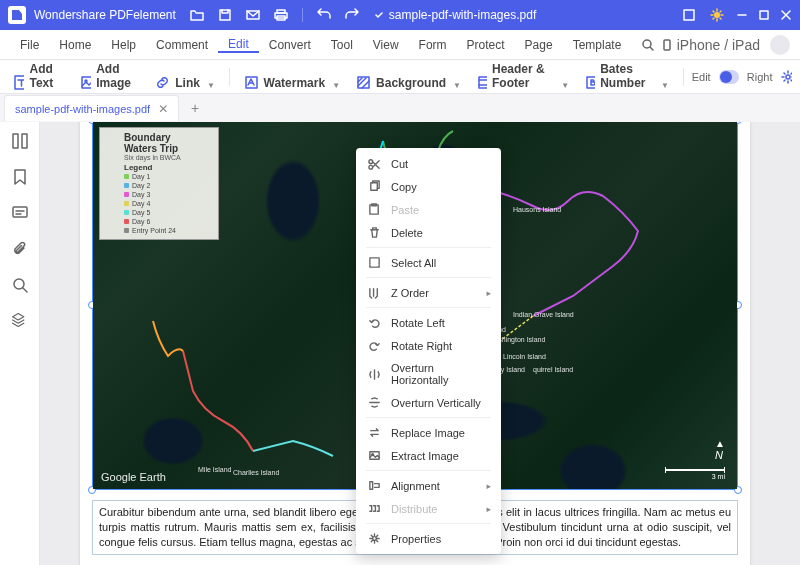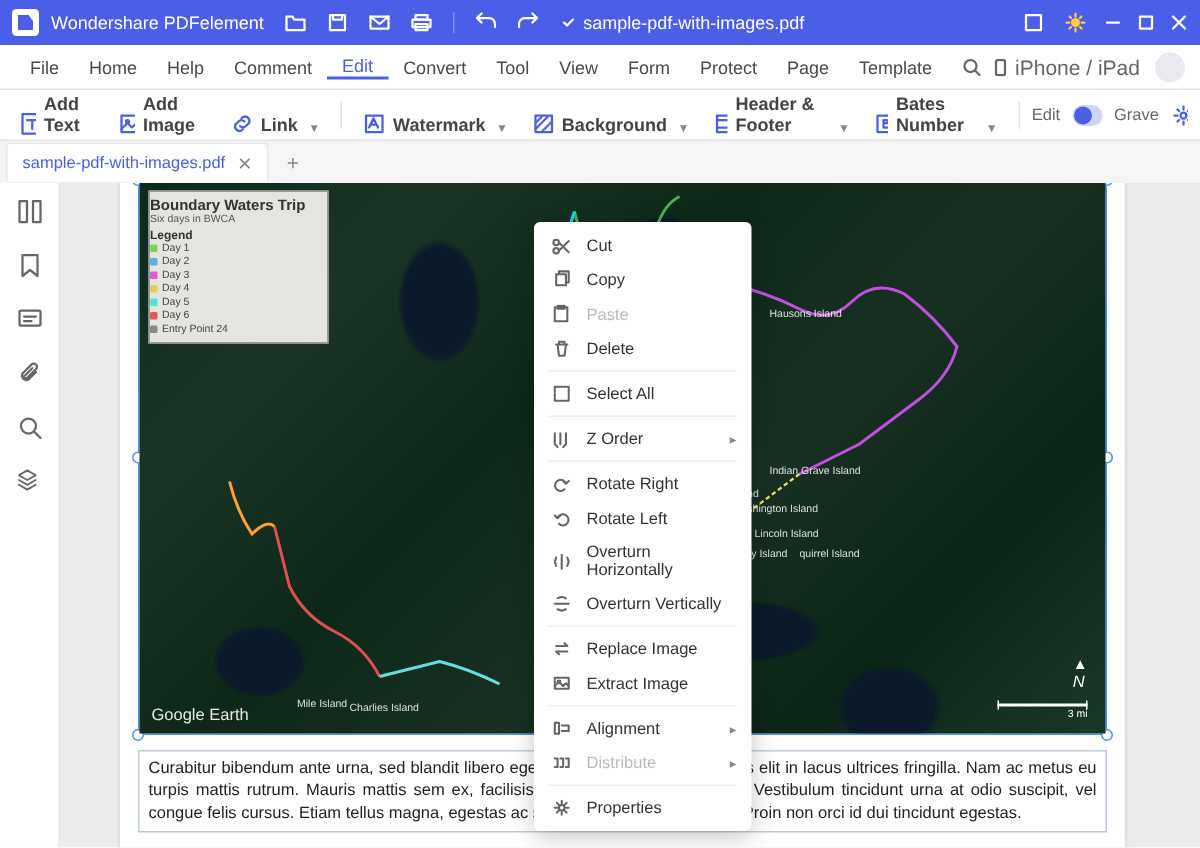--- a/index.html
+++ b/index.html
@@ -43,21 +43,21 @@
 .h-tl{left:-5px;top:-5px}.h-tm{left:50%;margin-left:-4px;top:-5px}.h-tr{right:-5px;top:-5px}
 .h-ml{left:-5px;top:50%;margin-top:-4px}.h-mr{right:-5px;top:50%;margin-top:-4px}
 .h-bl{left:-5px;bottom:-5px}.h-bm{left:50%;margin-left:-4px;bottom:-5px}.h-br{right:-5px;bottom:-5px}
 .mapimg { width:100%; height:100%; background:linear-gradient(135deg,#0a2a1a 0%,#1a3525 20%,#0d2818 40%,#183022 60%,#0a2515 80%,#1a3828 100%); position:relative; overflow:hidden; }
 .mapimg:before{content:"";position:absolute;inset:0;background:
  radial-gradient(ellipse 40px 60px at 200px 80px,#0a1a2a 60%,transparent 70%),
  radial-gradient(ellipse 80px 30px at 400px 300px,#0a1a2a 60%,transparent 70%),
  radial-gradient(ellipse 50px 40px at 500px 350px,#0a1a2a 60%,transparent 70%),
  radial-gradient(ellipse 30px 25px at 350px 40px,#0a1a2a 60%,transparent 70%),
  radial-gradient(ellipse 45px 35px at 80px 320px,#0a1a2a 60%,transparent 70%);}
-.map-legend { position:absolute; left:6px; top:6px; width:120px; background:rgba(245,245,240,.92); border:1px solid #999; padding:4px 0; font-size:8px; }
+.map-legend { position:absolute; left:6px; top:6px; width:120px; background:rgba(245,245,240,.92); border:1px solid #999; padding:4px 24px; font-size:8px; }
 .map-legend .lg-title { font-weight:bold; font-size:10px; color:#333; }
 .map-legend .lg-sub { font-size:7px; color:#555; margin-bottom:2px; }
 .map-legend .lg-hdr { font-weight:bold; font-size:8px; margin-top:2px; }
 .map-legend .lg-row { display:flex; align-items:center; gap:3px; font-size:7px; color:#444; padding:1px 0;}
 .map-legend .dot { width:5px; height:5px; border-radius:1px; }
 .map-attr { position:absolute; left:8px; bottom:6px; color:#fff; font-size:11px; opacity:.9; }
 .map-label { position:absolute; color:#fff; font-size:7px; opacity:.85; }
 .compass { position:absolute; right:12px; bottom:28px; color:#fff; font-size:11px; font-style:italic;}
 .compass:before { content:"▲"; display:block; text-align:center; font-size:10px; }
 .scale { position:absolute; right:12px; bottom:12px; width:60px; height:8px; }
@@ -217,21 +217,21 @@
       <svg class="svgicon bl">
         <rect x="2" y="2" width="11" height="11"></rect>
         <path d="M6 5v5M6 5h2a1 1 0 0 1 0 2H6M6 7h2.5a1.5 1.5 0 0 1 0 3H6"></path>
       </svg>
       <span>Bates Number</span>
       <span class="dd">▼</span>
     </div>
   <div class="tsep"></div>
   <span class="tlabel">Edit</span>
   <div class="toggle"></div>
-  <span class="tlabel">Grave</span>
+  <span class="tlabel">Right</span>
   <svg class="svgicon bl gear">
       <circle cx="8" cy="8" r="2"></circle>
       <path d="M8 2v2M8 12v2M2 8h2M12 8h2M4 4l1 1M11 11l1 1M4 12l1-1M11 5l1-1"></path>
     </svg>
 </div>
 
 <div class="tabbar">
   <div class="tab">
       <span>sample-pdf-with-images.pdf</span>
       <span class="close">✕</span>
@@ -383,29 +383,29 @@
     <div class="ci">
       <svg class="svgicon" viewBox="0 0 14 14">
         <path d="M3 8h8M3 4h8M3 12h8M11 4l2 2M11 12l2-2" transform="rotate(90 7 7)"></path>
       </svg>
       <span>Z Order</span>
       <span class="arr">▸</span>
     </div>
     <div class="csep"></div>
     <div class="ci">
       <svg class="svgicon" viewBox="0 0 14 14">
+        <path d="M4 7a4 4 0 1 1 1 4M4 7l-2-2M4 7l2-2"></path>
+      </svg>
+      <span>Rotate Left</span>
+    </div>
+    <div class="ci">
+      <svg class="svgicon" viewBox="0 0 14 14">
         <path d="M10 7a4 4 0 1 0-1 4M10 7l2-2M10 7l-2-2"></path>
       </svg>
       <span>Rotate Right</span>
-    </div>
-    <div class="ci">
-      <svg class="svgicon" viewBox="0 0 14 14">
-        <path d="M4 7a4 4 0 1 1 1 4M4 7l-2-2M4 7l2-2"></path>
-      </svg>
-      <span>Rotate Left</span>
     </div>
     <div class="ci">
       <svg class="svgicon" viewBox="0 0 14 14">
         <path d="M7 2v10M3 4l-1 3 1 3M11 4l1 3-1 3"></path>
       </svg>
       <span>Overturn Horizontally</span>
     </div>
     <div class="ci">
       <svg class="svgicon" viewBox="0 0 14 14">
         <path d="M2 7h10M4 3l3-1 3 1M4 11l3 1 3-1"></path>

